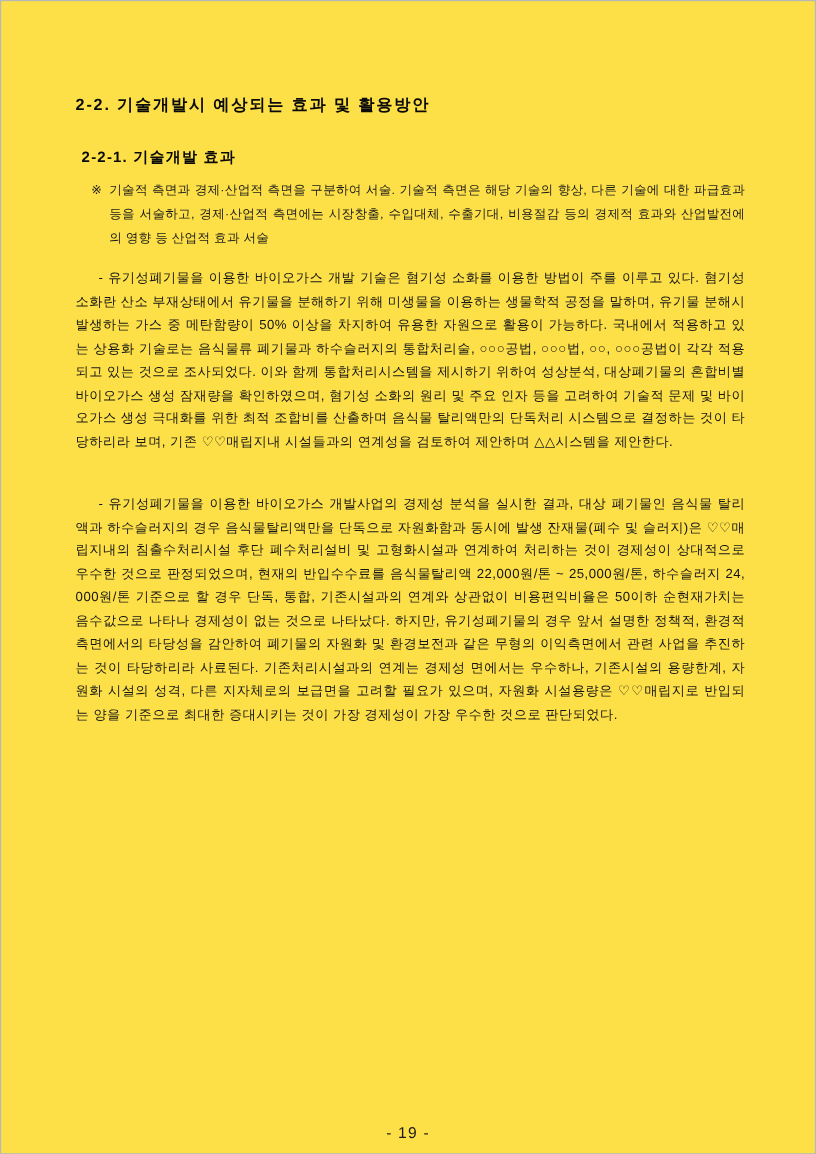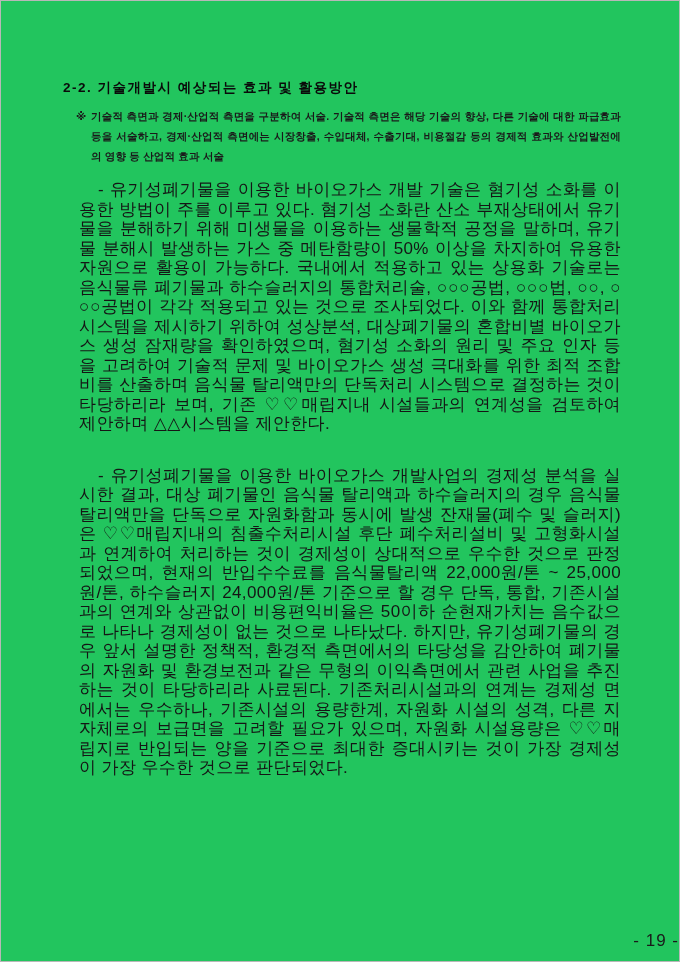--- a/index.html
+++ b/index.html
@@ -5,21 +5,21 @@
   html, body {
     margin: 0;
     padding: 0;
     background: #ffffff;
   }
   .doc-page {
     position: relative;
     width: 680px;
     height: 962px;
     box-sizing: border-box;
-    background: #22c55e;
+    background: #fde047;
     border: 1px solid #b8b8b8;
     font-family: "Liberation Sans", "DejaVu Sans", sans-serif;
     color: #111111;
     overflow: hidden;
   }
   .content {
     position: absolute;
     top: 78px;
     left: 62px;
     right: 58px;
@@ -41,68 +41,68 @@
   .note {
     margin: 9px 0 0 13px;
     font-size: 10.5px;
     line-height: 20px;
     letter-spacing: 0.2px;
     text-align: justify;
     padding-left: 15px;
     text-indent: -15px;
     color: #1a1a1a;
     word-break: break-all;
-    font-weight: bold;
   }
   .note .marker {
     display: inline-block;
     width: 15px;
     text-indent: 0;
   }
   .section-title {
     margin: 0 0 0 35px;
     font-size: 12px;
     letter-spacing: 1.5px;
     color: #0a0a0a;
   }
   .section-title .bullet {
     margin-right: 8px;
     font-size: 11px;
   }
   .sec-1 { margin-top: 14px; }
   .sec-2 { margin-top: 32px; }
   .body-par {
-    margin: 12px 0 0 16px;
-    font-size: 17px;
+    margin: 12px 0 0 0;
+    font-size: 11px;
     line-height: 19.5px;
     letter-spacing: 0.4px;
     text-align: justify;
     text-indent: 19px;
     color: #151515;
     word-break: break-all;
   }
   .page-number {
     position: absolute;
     bottom: 10px;
     left: 0;
     width: 100%;
-    text-align: right;
-    font-size: 17px;
+    text-align: center;
+    font-size: 13px;
     letter-spacing: 1px;
     color: #1a1a1a;
   }
 </style>
 </head>
 <body>
 
 <div class="doc-page">
   <div class="content">
 
     <h1 class="h-main">2-2. 기술개발시 예상되는 효과 및 활용방안</h1>
 
+    <h2 class="h-sub">2-2-1. 기술개발 효과</h2>
 
     <p class="note"><span class="marker">※</span><span>기술적 측면과 경제·산업적 측면을 구분하여 서술. 기술적 측면은 해당 기술의 향상, 다른 기술에 대한 파급효과 등을 서술하고, 경제·산업적 측면에는 시장창출, 수입대체, 수출기대, 비용절감 등의 경제적 효과와 산업발전에의 영향 등 산업적 효과 서술</span></p>
 
     <div class="section sec-1">
       <p class="body-par">- 유기성폐기물을 이용한 바이오가스 개발 기술은 혐기성 소화를 이용한 방법이 주를 이루고 있다. 혐기성 소화란 산소 부재상태에서 유기물을 분해하기 위해 미생물을 이용하는 생물학적 공정을 말하며, 유기물 분해시 발생하는 가스 중 메탄함량이 50% 이상을 차지하여 유용한 자원으로 활용이 가능하다. 국내에서 적용하고 있는 상용화 기술로는 음식물류 폐기물과 하수슬러지의 통합처리술, ○○○공법, ○○○법, ○○, ○○○공법이 각각 적용되고 있는 것으로 조사되었다. 이와 함께 통합처리시스템을 제시하기 위하여 성상분석, 대상폐기물의 혼합비별 바이오가스 생성 잠재량을 확인하였으며, 혐기성 소화의 원리 및 주요 인자 등을 고려하여 기술적 문제 및 바이오가스 생성 극대화를 위한 최적 조합비를 산출하며 음식물 탈리액만의 단독처리 시스템으로 결정하는 것이 타당하리라 보며, 기존 ♡♡매립지내 시설들과의 연계성을 검토하여 제안하며 △△시스템을 제안한다.</p>
     </div>
 
     <div class="section sec-2">
       <p class="body-par">- 유기성폐기물을 이용한 바이오가스 개발사업의 경제성 분석을 실시한 결과, 대상 폐기물인 음식물 탈리액과 하수슬러지의 경우 음식물탈리액만을 단독으로 자원화함과 동시에 발생 잔재물(폐수 및 슬러지)은 ♡♡매립지내의 침출수처리시설 후단 폐수처리설비 및 고형화시설과 연계하여 처리하는 것이 경제성이 상대적으로 우수한 것으로 판정되었으며, 현재의 반입수수료를 음식물탈리액 22,000원/톤 ~ 25,000원/톤, 하수슬러지 24,000원/톤 기준으로 할 경우 단독, 통합, 기존시설과의 연계와 상관없이 비용편익비율은 50이하 순현재가치는 음수값으로 나타나 경제성이 없는 것으로 나타났다. 하지만, 유기성폐기물의 경우 앞서 설명한 정책적, 환경적 측면에서의 타당성을 감안하여 폐기물의 자원화 및 환경보전과 같은 무형의 이익측면에서 관련 사업을 추진하는 것이 타당하리라 사료된다. 기존처리시설과의 연계는 경제성 면에서는 우수하나, 기존시설의 용량한계, 자원화 시설의 성격, 다른 지자체로의 보급면을 고려할 필요가 있으며, 자원화 시설용량은 ♡♡매립지로 반입되는 양을 기준으로 최대한 증대시키는 것이 가장 경제성이 가장 우수한 것으로 판단되었다.</p>
     </div>

